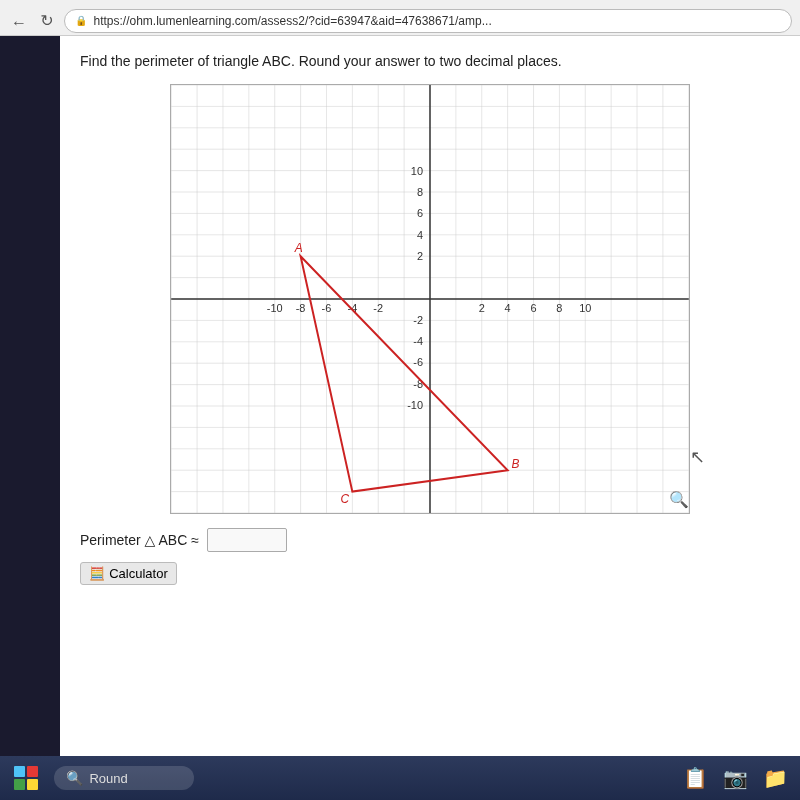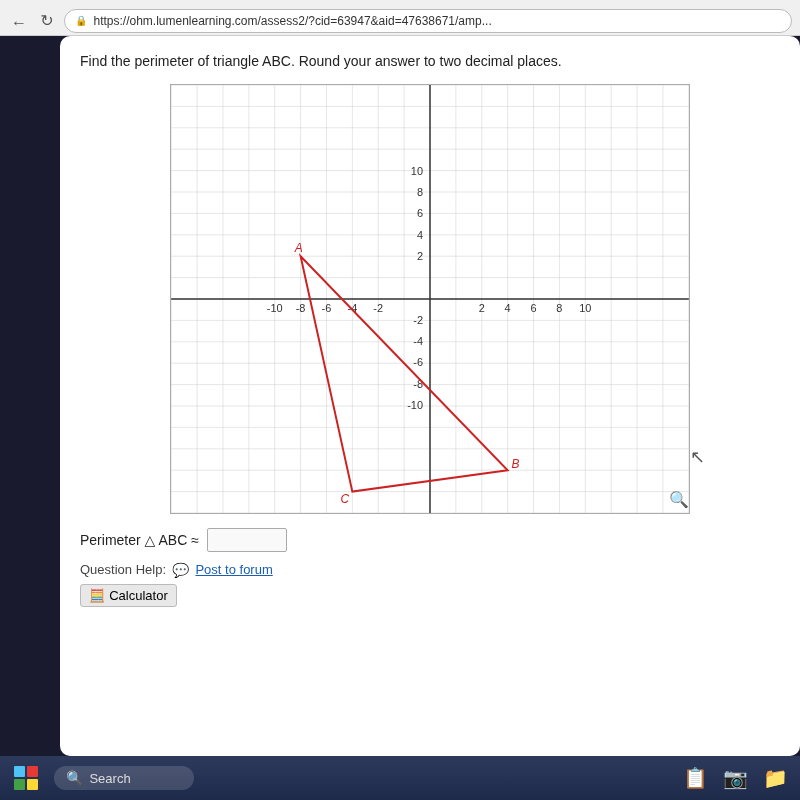--- a/index.html
+++ b/index.html
@@ -207,21 +207,21 @@
   <button class="nav-btn">←</button>
   <button class="nav-btn">↻</button>
   <div class="address-bar">
     <span class="lock-icon">🔒</span>
     <span style="font-size:12px;color:#333;overflow:hidden;white-space:nowrap;">https://ohm.lumenlearning.com/assess2/?cid=63947&amp;aid=47638671/amp...</span>
   </div>
 </div>
 
 <div class="left-dark"></div>
 
-<div class="page-content" style="margin-left:60px; width:740px;border-radius:10px;">
+<div class="page-content" style="margin-left:60px; width:740px;">
 
   <p class="question-text">Find the perimeter of triangle ABC. Round your answer to two decimal places.</p>
 
   <div class="graph-container">
     <svg class="graph-canvas" viewBox="0 0 520 430" xmlns="http://www.w3.org/2000/svg">
 
       <g stroke="#ccc" stroke-width="0.5">
 
         <line x1="0" y1="0" x2="0" y2="430"></line>
         <line x1="26" y1="0" x2="26" y2="430"></line>
@@ -307,25 +307,20 @@
 
       <text x="500" y="422" font-size="16" fill="#888">🔍</text>
     </svg>
   </div>
 
   <div class="perimeter-row">
     <span class="perimeter-label">Perimeter  △ ABC ≈</span>
     <input class="perimeter-input" type="text" style="">
   </div>
 
-  <div class="question-help">
-    <span>Question Help:</span>
-    <span style="font-size:14px;">💬</span>
-    <a class="forum-link">Post to forum</a>
-  </div>
 
   <button class="calculator-btn">
     <span>🧮</span>
     <span>Calculator</span>
   </button>
 
   <div class="cursor-indicator" style="color:#555;font-size:18px;">↖</div>
 </div>
 
 <div class="taskbar">
@@ -333,21 +328,21 @@
     <div class="win-logo">
       <div class="win-pane" style="background:#4fc3f7;"></div>
       <div class="win-pane" style="background:#e53935;"></div>
       <div class="win-pane" style="background:#43a047;"></div>
       <div class="win-pane" style="background:#fdd835;"></div>
     </div>
   </div>
 
   <div class="search-bar">
     <span style="color:#ddd;font-size:14px;">🔍</span>
-    <span class="search-bar-text">Search</span>
+    <span class="search-bar-text">Round</span>
   </div>
 
   <div class="taskbar-right">
     <div class="taskbar-icon" style="color:white; font-size:20px;">📋</div>
     <div class="taskbar-icon" style="color:white; font-size:20px;">📷</div>
     <div class="taskbar-icon" style="color:#fdd835; font-size:20px;">📁</div>
   </div>
 </div>
 
 </body></html>

